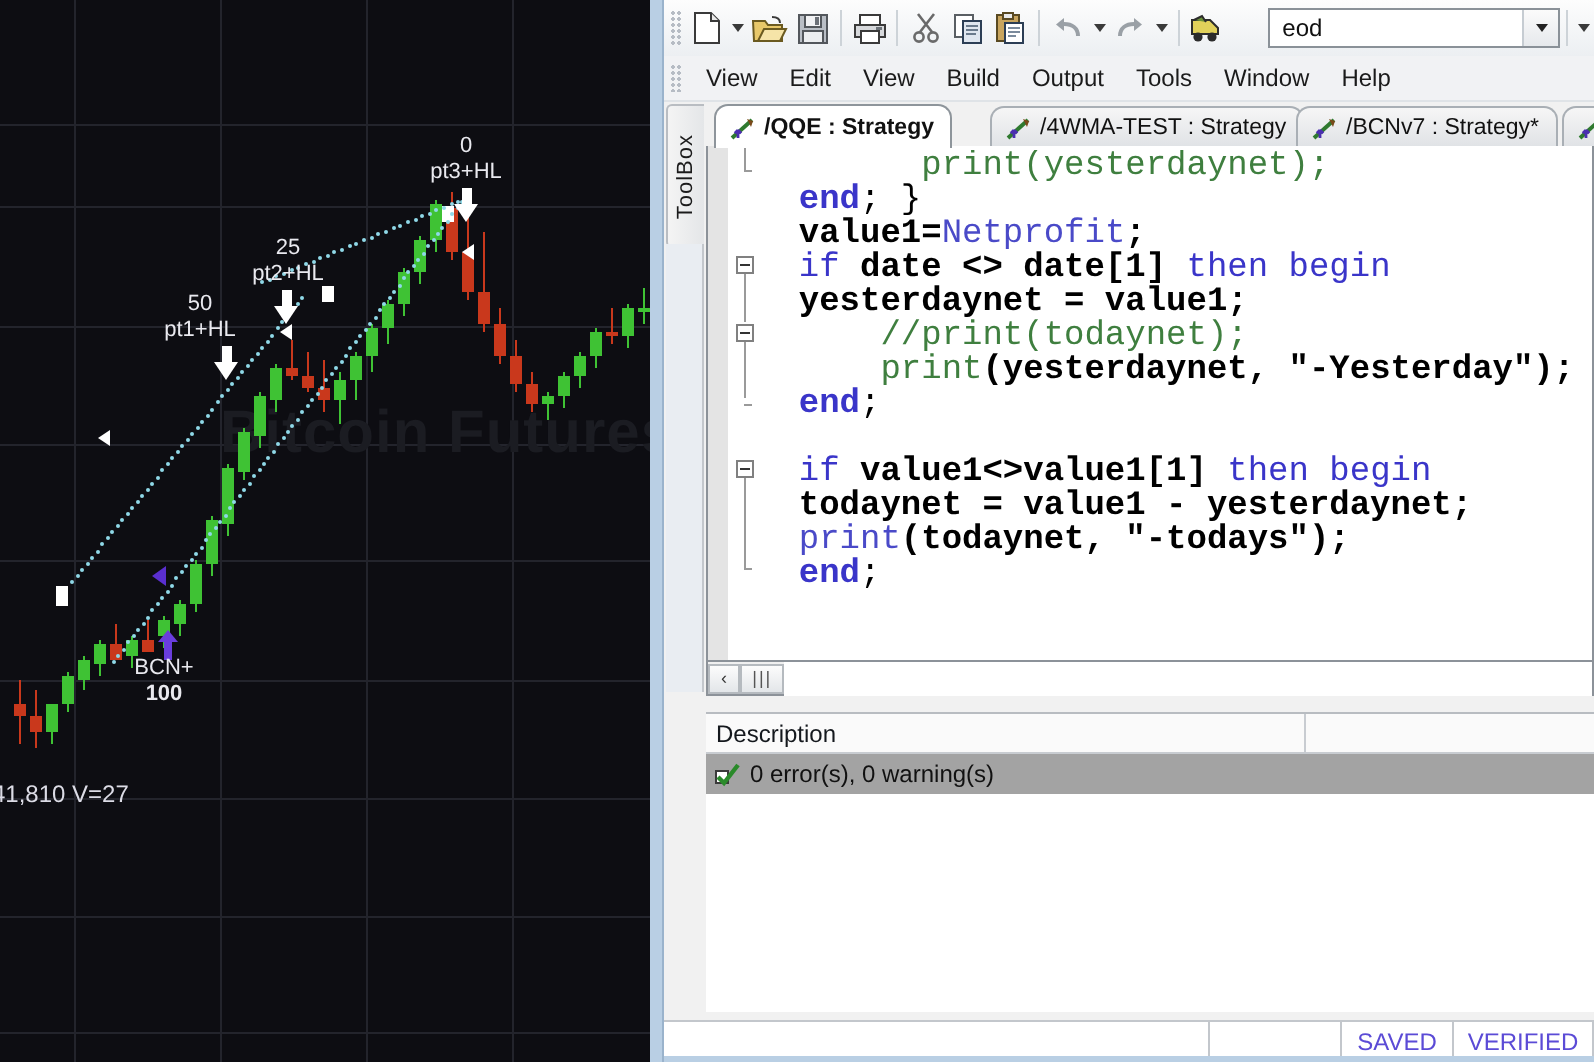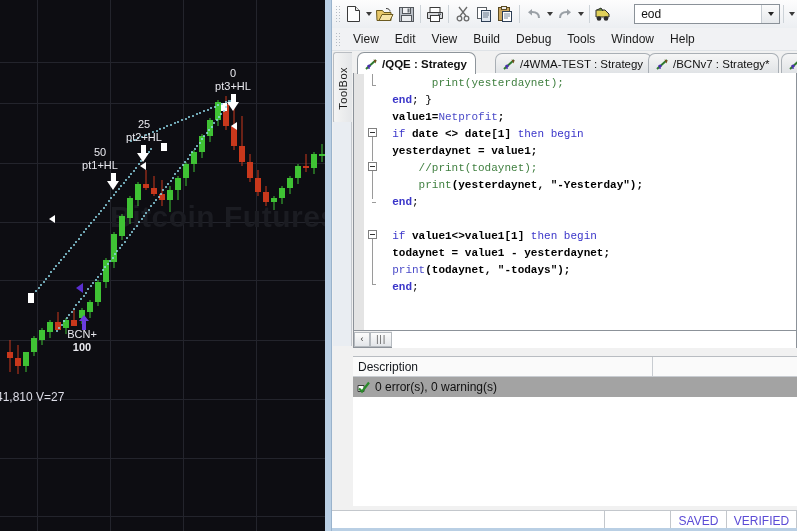--- a/index.html
+++ b/index.html
@@ -144,21 +144,21 @@
     position:absolute;left:21px;top:73px;right:0;height:258px;
     background:#ffffff;border:1px solid #8c9299;border-top:none;box-sizing:border-box;
   }
   #gutter{
     position:absolute;left:0;top:0;bottom:0;width:10px;background:#e4e4e4;
     border-right:1px solid #ffffff;
   }
   #fold-col{position:absolute;left:11px;top:0;bottom:0;width:14px;background:#fff;}
   #code{
     position:absolute;left:25px;top:2px;right:0;bottom:0;
-    font-family:"Liberation Mono", monospace;font-size:11px;
+    font-family:"Liberation Mono", monospace;font-size:17px;
     line-height:17px;white-space:pre;overflow:hidden;color:#000;
   }
   .ln{height:17px;}
   .kw{color:#3a35c9;font-weight:bold;}
   .kw2{color:#3a35c9;}
   .fn{color:#4a4ac8;}
   .cmt{color:#3f7f3f;}
   .plain{color:#000;}
   .id-b{font-weight:bold;}
   .foldbox{
@@ -714,21 +714,21 @@
           <i></i>
         </div>
     </div>
 
     <div id="menubar">
       <div class="grip"></div>
       <div class="menu-item">View</div>
       <div class="menu-item">Edit</div>
       <div class="menu-item">View</div>
       <div class="menu-item">Build</div>
-      <div class="menu-item">Debug</div>
+      <div class="menu-item">Output</div>
       <div class="menu-item">Tools</div>
       <div class="menu-item">Window</div>
       <div class="menu-item">Help</div>
     </div>
 
     <div id="toolbox-tab">
       <span>ToolBox</span>
     </div>
     <div id="toolbox-strip"></div>
 

